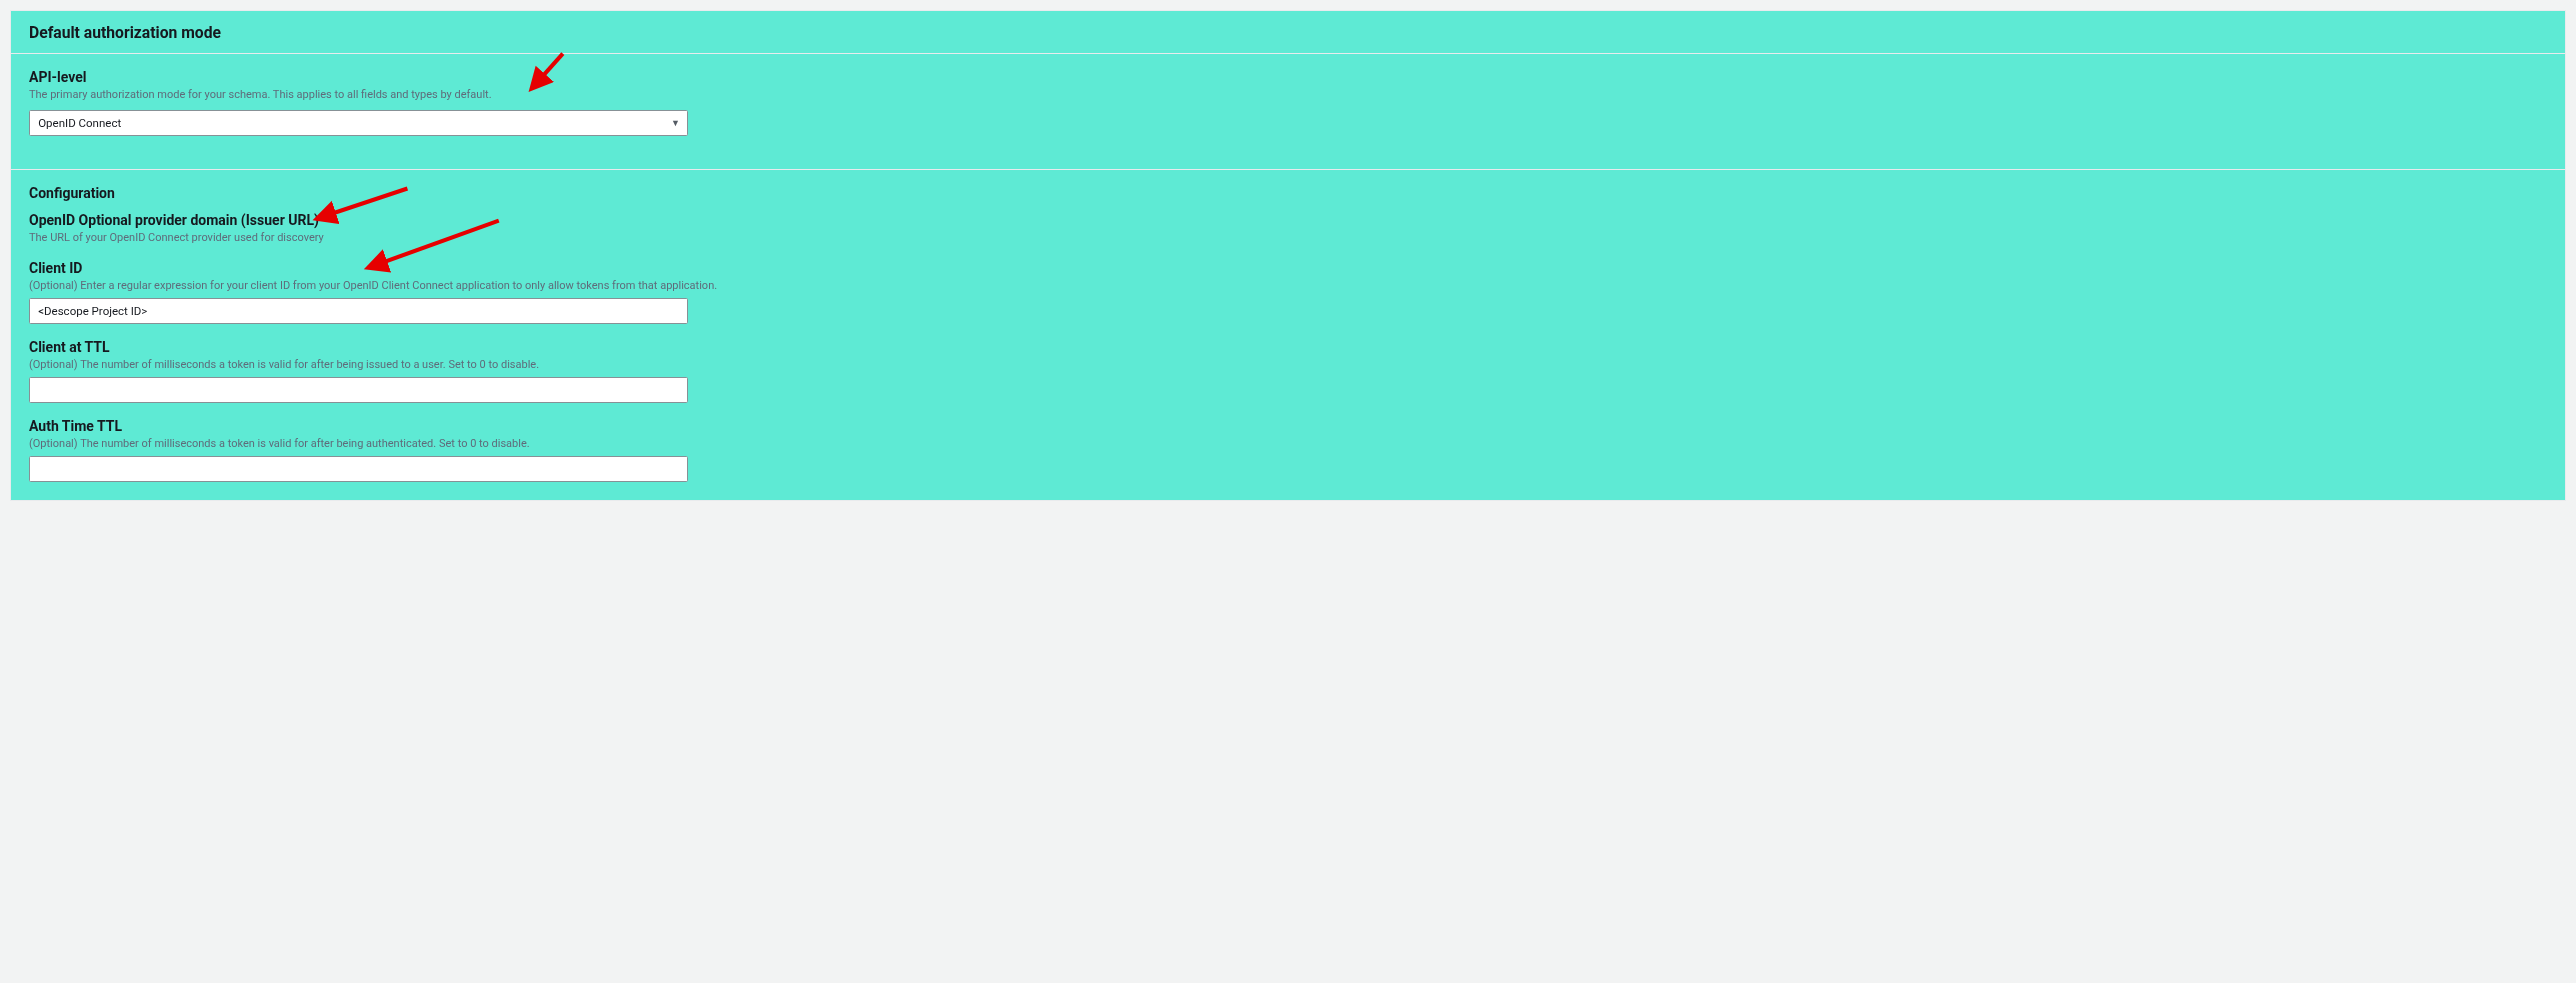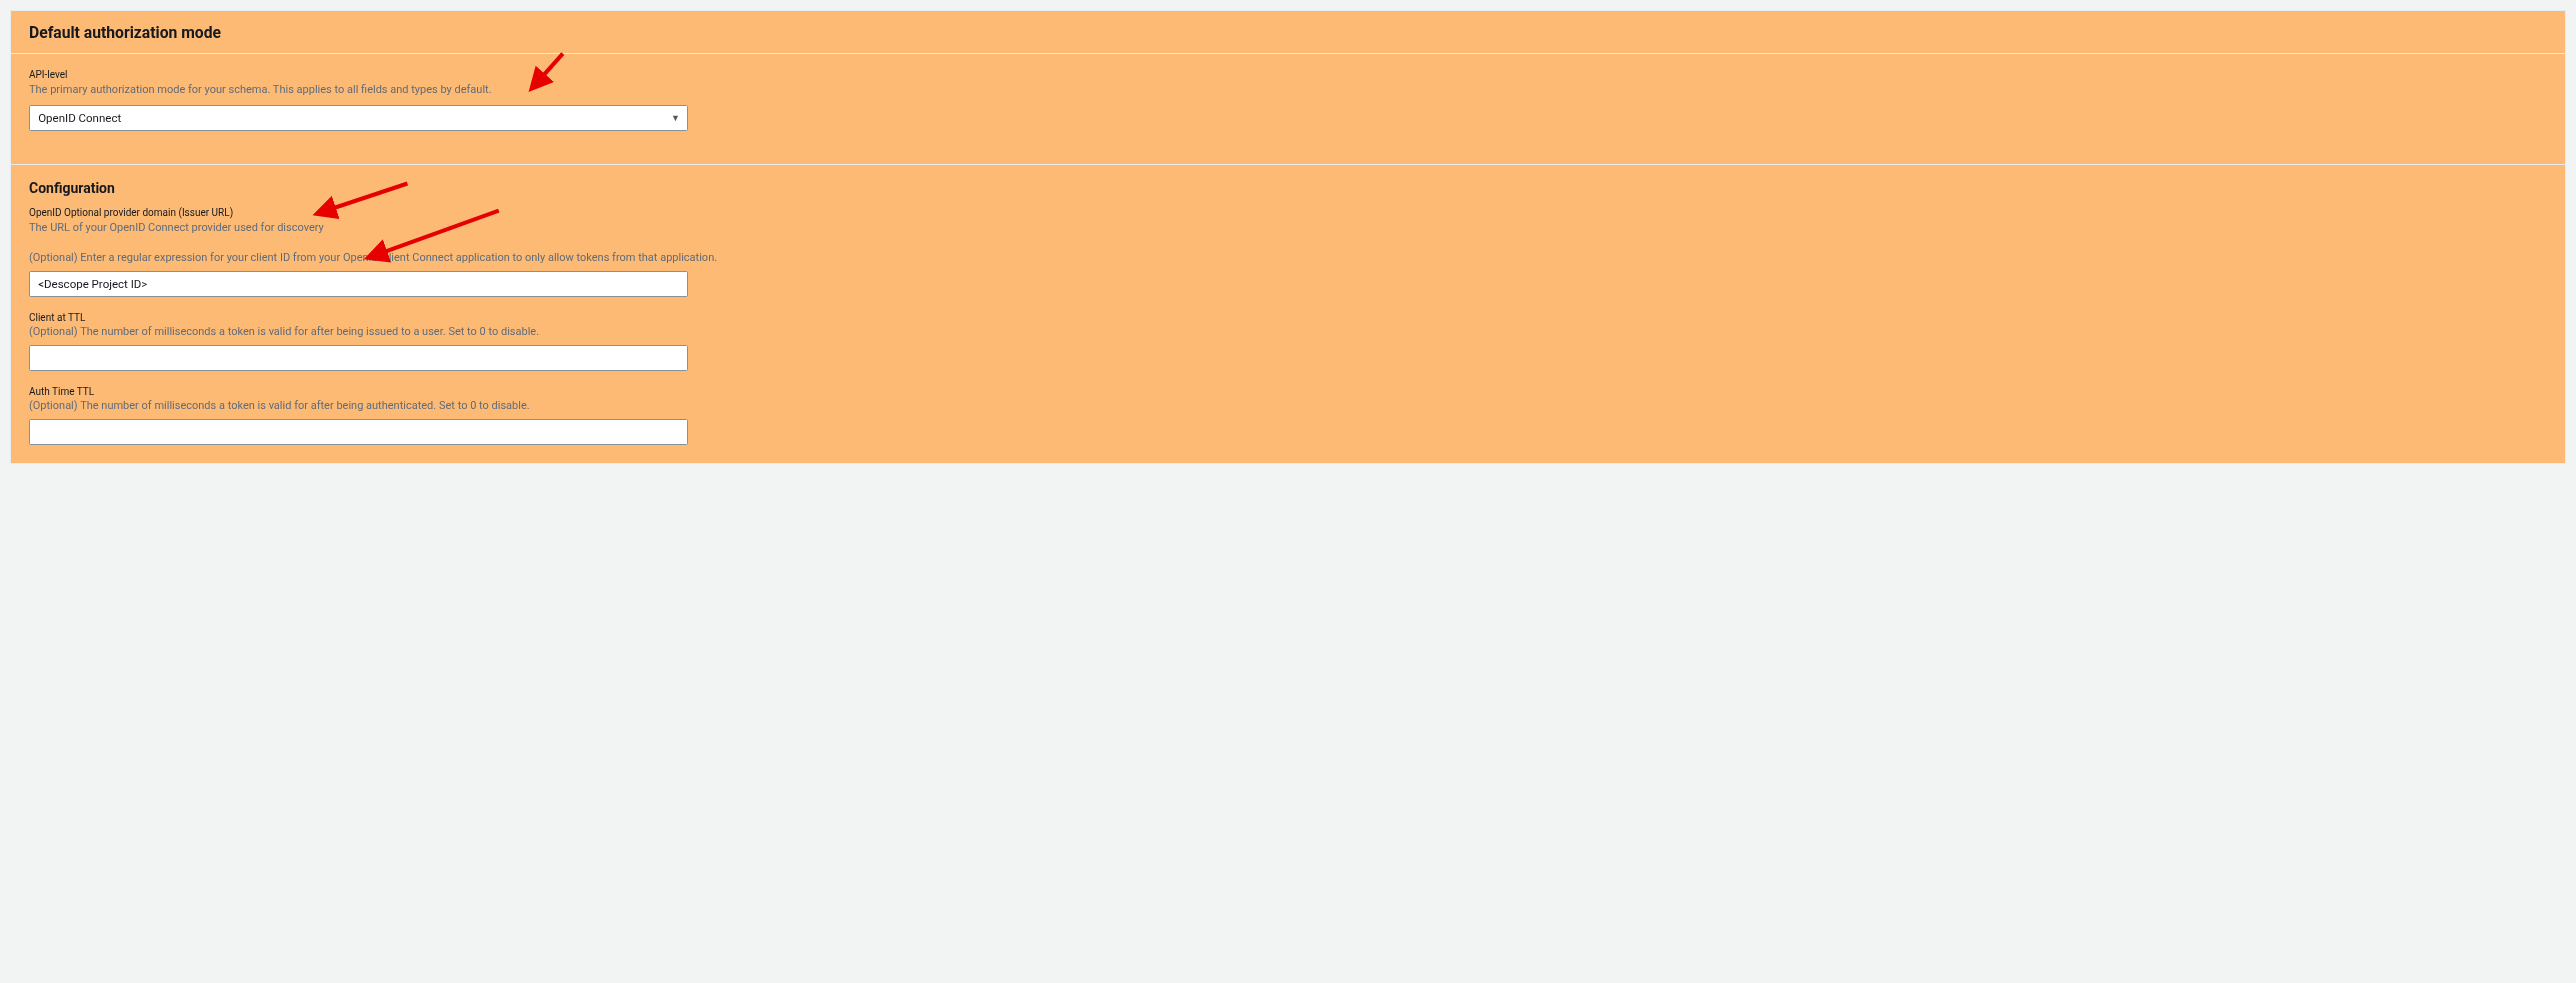--- a/index.html
+++ b/index.html
@@ -4,21 +4,21 @@
 <style>
   * { box-sizing: border-box; margin: 0; padding: 0; }
   body {
     font-family: "Amazon Ember", -apple-system, BlinkMacSystemFont, "Segoe UI", Roboto, "Helvetica Neue", Arial, sans-serif;
     background: #f2f3f3;
     color: #16191f;
     padding: 10px;
     font-size: 11.5px;
   }
   .panel {
-    background: #fdba74;
+    background: #5eead4;
     border: 0.8px solid #e9ebed;
   }
   .panel-header {
     padding: 11.5px 18px;
     border-bottom: 0.8px solid #e9ebed;
   }
   .panel-header h2 {
     font-size: 15.7px;
     font-weight: 700;
     color: #16191f;
@@ -30,22 +30,22 @@
   .section:last-of-type { border-bottom: none; }
   .section h3 {
     font-size: 14px;
     font-weight: 700;
     color: #16191f;
     margin-bottom: 11.5px;
   }
   .field { margin-bottom: 15px; position: relative; }
   .field:last-child { margin-bottom: 0; }
   .field-label {
-    font-size: 10px;
-    font-weight: 400;
+    font-size: 14px;
+    font-weight: 700;
     color: #16191f;
     display: block;
     margin-bottom: 1.6px;
   }
   .field-hint {
     font-size: 11px;
     color: #5f6b7a;
     display: block;
     margin-bottom: 5px;
     line-height: 1.4;
@@ -128,20 +128,21 @@
               <marker id="ah2" markerWidth="8" markerHeight="8" refX="3" refY="3" orient="auto">
                 <path d="M0,0 L6,3 L0,6 Z" fill="#e60000"></path>
               </marker>
             </defs>
           <line x1="120" y1="8" x2="18" y2="42" stroke="#e60000" stroke-width="5" marker-end="url(#ah2)"></line>
         </svg>
       </div>
     </div>
 
     <div class="field" style="position:relative;">
+      <span class="field-label">Client ID</span>
       <span class="field-hint">(Optional) Enter a regular expression for your client ID from your OpenID Client Connect application to only allow tokens from that application.</span>
       <input type="text" class="control" value="&lt;Descope Project ID&gt;" style="">
       <div class="annot-arrow" style="left:330px; top:-46px;">
         <svg width="148" height="66" viewBox="0 0 180 80">
           <defs>
               <marker id="ah3" markerWidth="8" markerHeight="8" refX="3" refY="3" orient="auto">
                 <path d="M0,0 L6,3 L0,6 Z" fill="#e60000"></path>
               </marker>
             </defs>
           <line x1="170" y1="8" x2="20" y2="62" stroke="#e60000" stroke-width="5" marker-end="url(#ah3)"></line>

